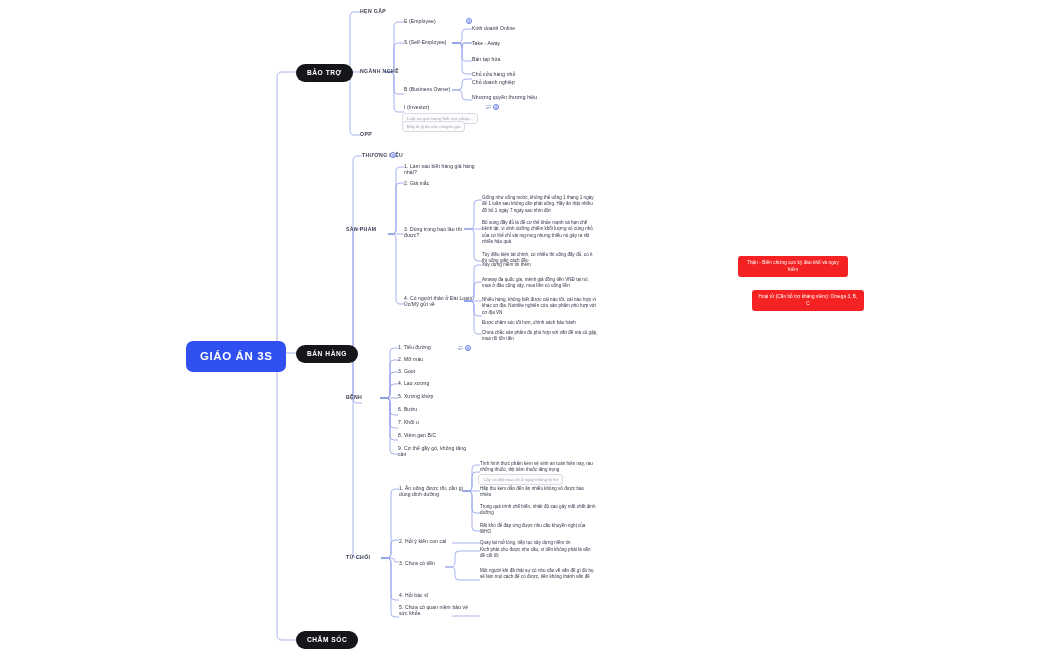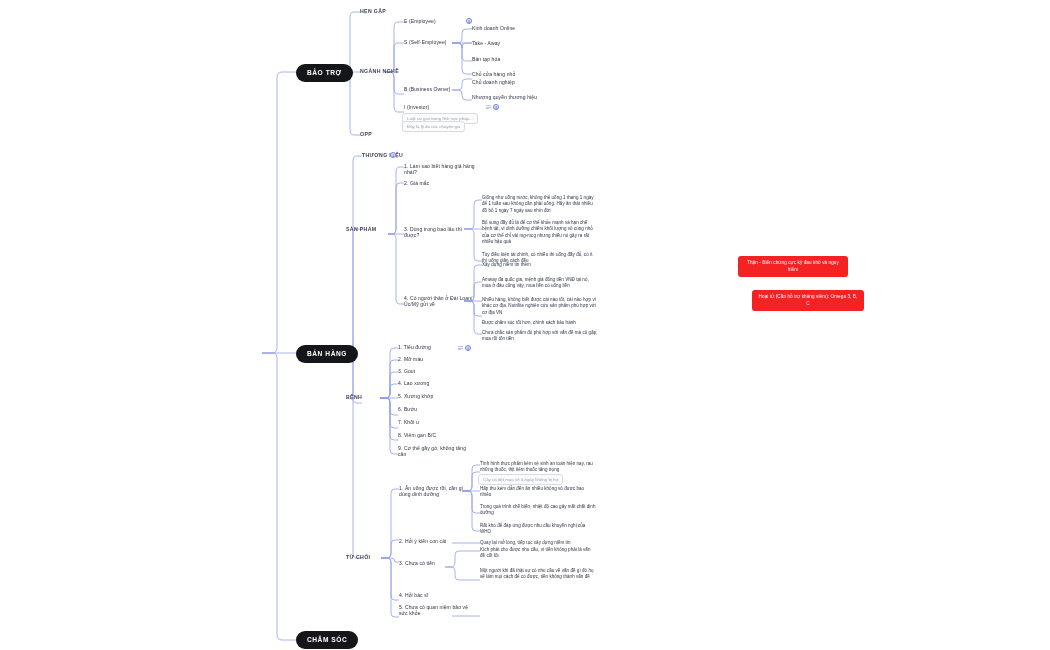--- a/index.html
+++ b/index.html
@@ -196,20 +196,21 @@
 
       <path d="M452 543 H480"></path>
 
       <path d="M445 567 H451 Q455 567 455 562 V555 Q455 551 459 551 H480"></path>
       <path d="M445 567 H451 Q455 567 455 572 V576 Q455 580 459 580 H480"></path>
 
       <path d="M452 616 H480"></path>
     </g>
   </svg>
 
+  <div class="node root" style="left:186px; top:341px;">GIÁO ÁN 3S</div>
 
   <div class="node pill" style="left:296px; top:64px;">BẢO TRỢ</div>
   <div class="node pill" style="left:296px; top:345px;">BÁN HÀNG</div>
   <div class="node pill" style="left:296px; top:631px;">CHĂM SÓC</div>
 
   <div class="node lbl2" style="left:360px; top:8px;">HẸN GẶP</div>
   <div class="node lbl2" style="left:360px; top:68px;">NGÀNH NGHỀ</div>
   <div class="node lbl2" style="left:360px; top:131px;">OPP</div>
 
   <div class="node lbl3" style="left:404px; top:18px;">E (Employee)</div>

